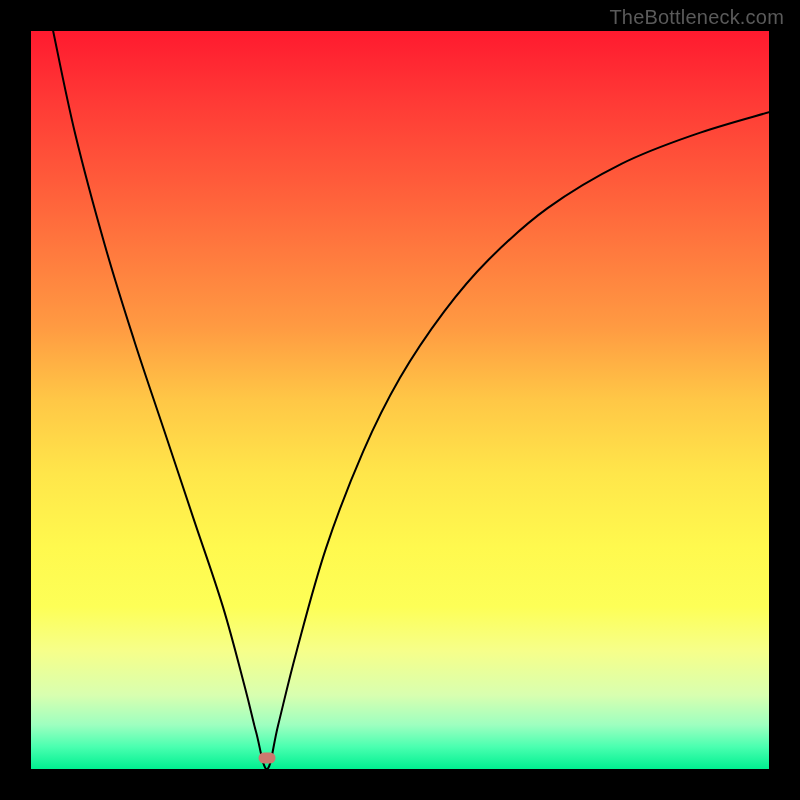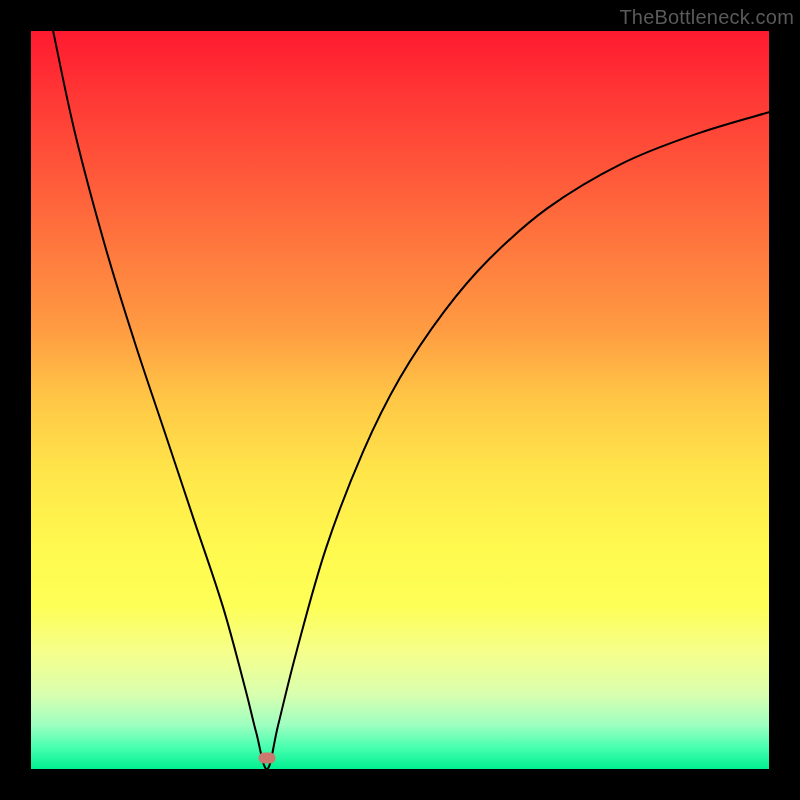--- a/index.html
+++ b/index.html
@@ -30,21 +30,21 @@
       #f6ff8a 84%,
       #d8ffb0 90%,
       #9effc0 94%,
       #4affb0 97%,
       #00f090 100%
     );
   }
   .watermark {
     position: absolute;
     top: 6px;
-    right: 6px;
+    right: 16px;
     color: #5a5a5a;
     font-size: 20px;
     font-weight: 500;
     letter-spacing: 0.2px;
     z-index: 5;
   }
   .curve-layer {
     position: absolute;
     left: 0;
     top: 0;

